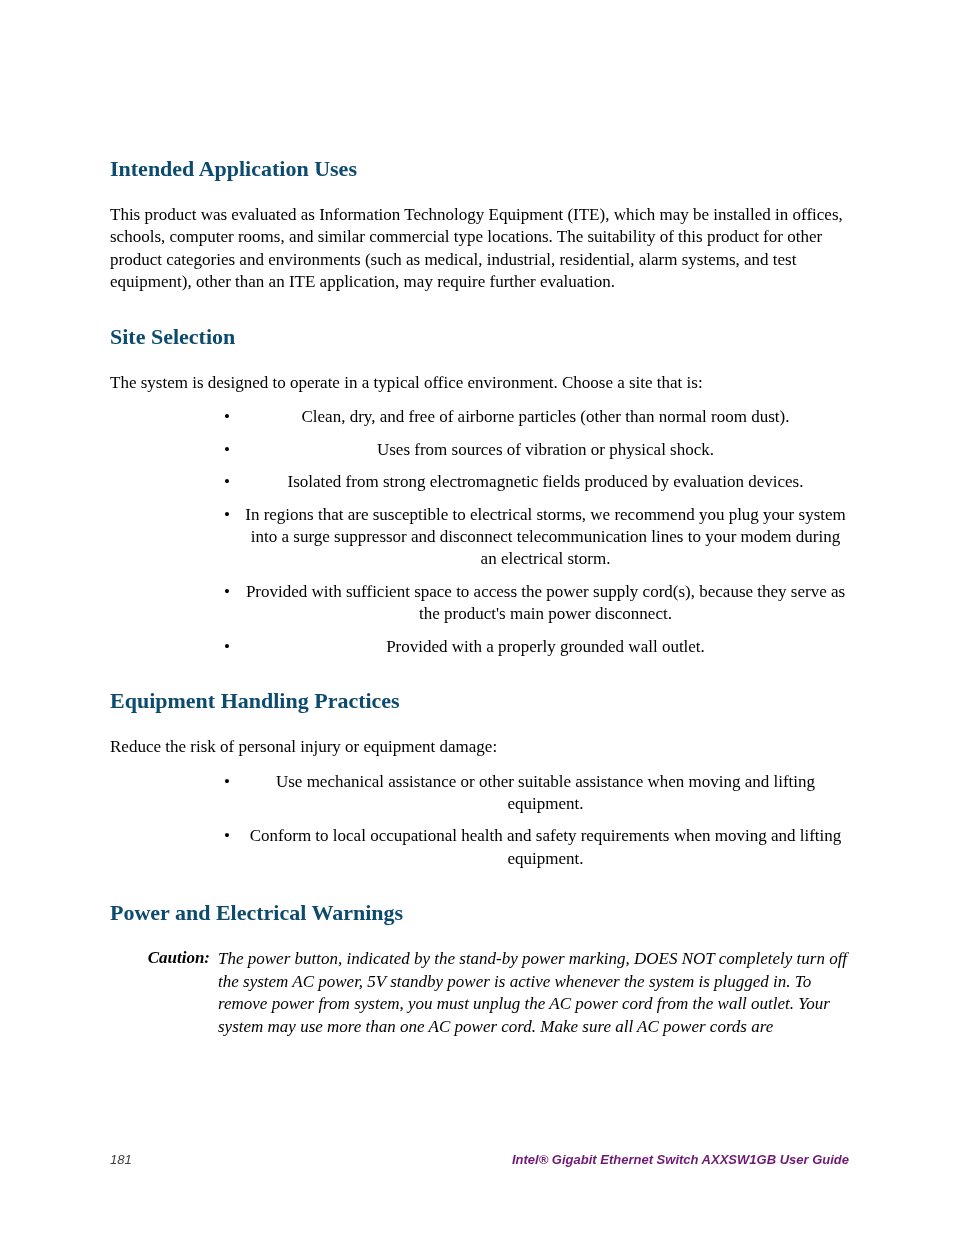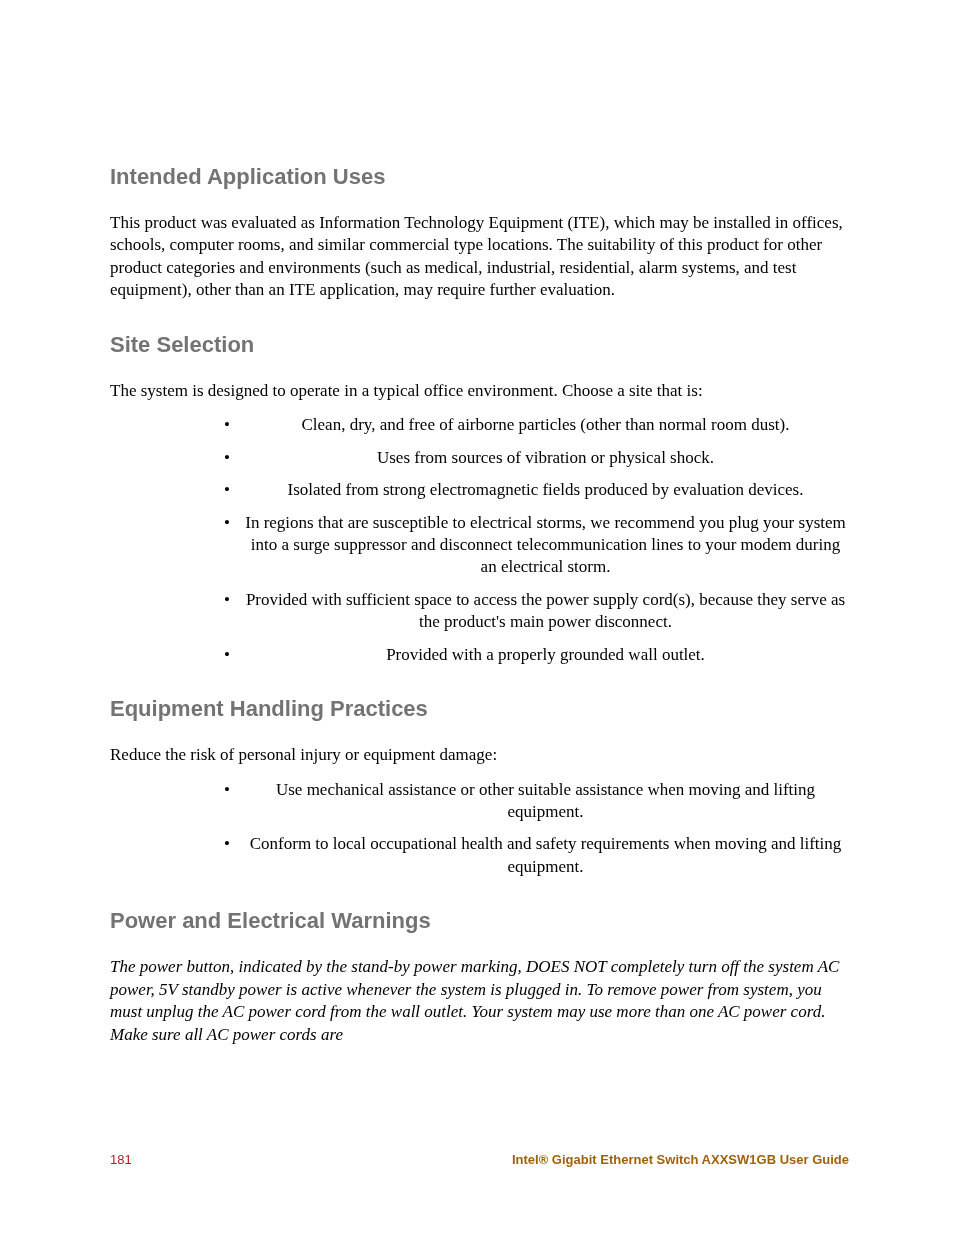--- a/index.html
+++ b/index.html
@@ -7,26 +7,26 @@
       width: 954px;
       height: 1235px;
       background: #fff;
       font-family: "Times New Roman", Times, serif;
       font-size: 17px;
       color: #000;
       position: relative;
       padding: 148px 105px 60px 110px;
     }
     h2 {
-      font-family: Liberation Sans, sans-serif;
+      font-family: Liberation Serif, serif;
       font-weight: bold;
-      color: #737373;
+      color: #0c4a6e;
       font-size: 22px;
       margin-bottom: 22px;
-      margin-top: 16px;
+      margin-top: 8px;
     }
     .section { margin-bottom: 30px; }
     .body-text {
       line-height: 1.32;
       margin-bottom: 12px;
     }
     ul.bullets {
       margin-left: 108px;
       list-style: none;
       padding-left: 0;
@@ -64,23 +64,24 @@
     .footer {
       position: absolute;
       bottom: 68px;
       left: 110px;
       right: 105px;
       display: flex;
       justify-content: space-between;
       font-family: Arial, Helvetica, sans-serif;
       font-size: 13px;
     }
-    .footer-page { color: #b91c1c; }
+    .footer-page { color: #404040; font-style: italic; }
     .footer-title {
-      color: #a16207;
+      color: #701a75;
+      font-style: italic;
       font-weight: bold;
     }
   </style>
 </head>
 <body>
 
 <div class="section">
   <h2>Intended Application Uses</h2>
   <p class="body-text">This product was evaluated as Information Technology Equipment (ITE), which may be installed in offices, schools, computer rooms, and similar commercial type locations.  The suitability of this product for other product categories and environments (such as medical, industrial, residential, alarm systems, and test equipment), other than an ITE application, may require further evaluation.</p>
 </div>
@@ -103,20 +104,21 @@
   <p class="body-text">Reduce the risk of personal injury or equipment damage:</p>
   <ul class="bullets">
     <li>Use mechanical assistance or other suitable assistance when moving and lifting equipment.</li>
     <li>Conform to local occupational health and safety requirements when moving and lifting equipment.</li>
   </ul>
 </div>
 
 <div class="section">
   <h2>Power and Electrical Warnings</h2>
   <div class="caution-block">
+    <div class="caution-label">Caution:</div>
     <div class="caution-text">The power button, indicated by the stand-by power marking, DOES NOT completely turn off the system AC power, 5V standby power is active whenever the system is plugged in.  To remove power from system, you must unplug the AC power cord from the wall outlet.  Your system may use more than one AC power cord.  Make sure all AC power cords are</div>
   </div>
 </div>
 
 <div class="footer">
   <span class="footer-page">181</span>
   <span class="footer-title">Intel® Gigabit Ethernet Switch AXXSW1GB User Guide</span>
 </div>
 
 </body></html>

